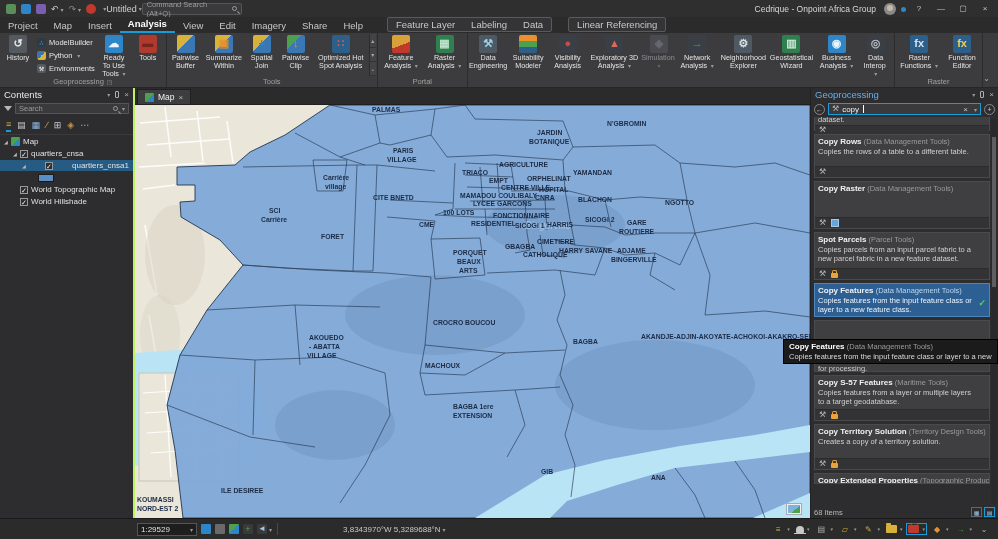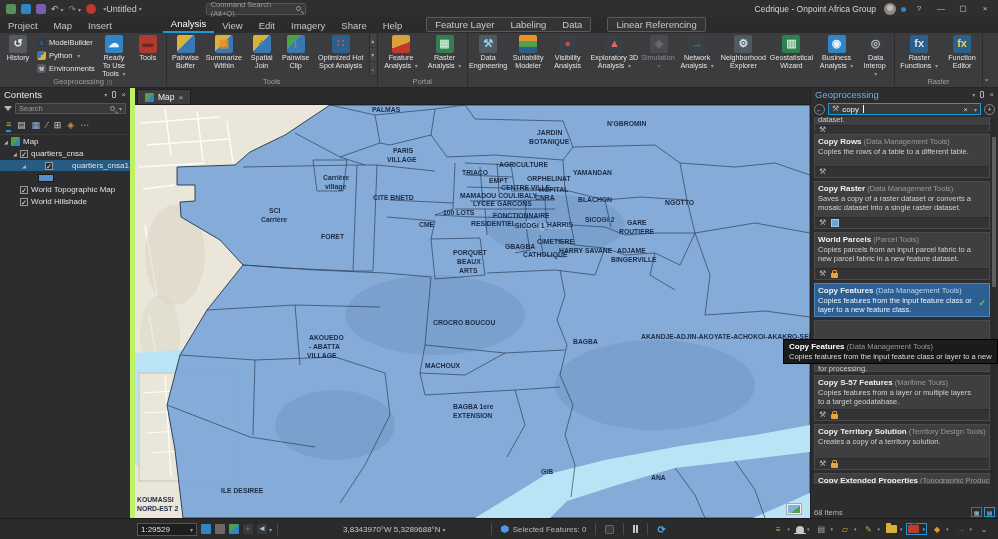--- a/index.html
+++ b/index.html
@@ -4,34 +4,34 @@
 <style>
   html,body{margin:0;padding:0;background:#1e1e1e;}
   *{box-sizing:border-box;font-family:"Liberation Sans",sans-serif;}
   #app{position:relative;width:998px;height:539px;background:#323232;overflow:hidden;color:#ddd;}
   
   #titlebar{position:absolute;left:0;top:0;width:998px;height:17px;background:#2f2f2f;display:flex;align-items:center;font-size:9px;color:#d8d8d8;}
   .qat{display:flex;align-items:center;gap:5px;padding-left:6px;}
   .qtile{width:10px;height:10px;border-radius:2px;display:inline-block;}
   .tbtxt{color:#cfcfcf;}
   .chev{font-size:6px;color:#9a9a9a;margin-left:2px;}
-  #cmdsearch{margin-left:64px;width:100px;height:12px;background:#3a3a3c;border:1px solid #555;border-radius:2px;display:flex;align-items:center;justify-content:space-between;padding:0 4px;color:#9a9a9a;font-size:7.5px;}
+  #cmdsearch{width:100px;height:12px;background:#3a3a3c;border:1px solid #555;border-radius:2px;display:flex;align-items:center;justify-content:space-between;padding:0 4px;color:#9a9a9a;font-size:7.5px;}
   .mag{width:5px;height:5px;border:1px solid #9a9a9a;border-radius:50%;position:relative;flex:none;}
   .mag::after{content:"";position:absolute;width:3px;height:1px;background:#9a9a9a;transform:rotate(45deg);left:4px;top:5px;}
   #tb-right{margin-left:auto;display:flex;align-items:center;gap:8px;padding-right:6px;}
   .avatar{width:12px;height:12px;border-radius:50%;background:#8a8a8a;position:relative;overflow:hidden;}
   .avatar::after{content:"";position:absolute;left:3px;top:2px;width:6px;height:6px;border-radius:50%;background:#c9b8a8;}
   .bell{width:8px;height:7px;background:#c8c8c8;border-radius:4px 4px 1px 1px;position:relative;}
   .bell::after{content:"";position:absolute;left:-2px;right:-2px;bottom:-1px;height:1px;background:#c8c8c8;}
   .belldot{position:absolute;width:5px;height:5px;border-radius:50%;background:#2e86c8;right:-2px;top:-2px;}
   .winbtn{color:#c8c8c8;font-size:8px;width:14px;text-align:center;}
   
   #tabrow{position:absolute;left:0;top:17px;width:998px;height:16px;background:#2b2b2b;display:flex;align-items:flex-end;font-size:9.5px;color:#c8c8c8;}
   .rtab{padding:1px 8px 2px 8px;}
-  .rtab.active{color:#fff;font-weight:normal;border-bottom:2px solid #1a9bd7;margin-left:43px;}
+  .rtab.active{color:#fff;font-weight:bold;border-bottom:2px solid #1a9bd7;}
   .ctxbox{display:flex;border:1px solid #5a5a5a;background:#343437;border-radius:2px;margin-left:16px;margin-bottom:1px;}
   .ctxbox .rtab{padding:1px 8px;}
   
   #ribbon{position:absolute;left:0;top:33px;width:998px;height:55px;background:#3c3c3e;border-bottom:1px solid #262626;display:flex;}
   .rgroup{display:flex;flex-direction:column;border-right:1px solid #2c2c2c;padding:1px 1px 0 1px;}
   .rrow{display:flex;align-items:flex-start;height:42px;}
   .rglabel{height:11px;font-size:7.5px;color:#a0a0a0;text-align:center;display:flex;align-items:center;justify-content:center;gap:3px;}
   .rlarge{display:flex;flex-direction:column;align-items:center;padding:1px 3px;max-width:56px;min-width:34px;font-size:7.2px;line-height:1.08;color:#e4e4e4;text-align:center;}
   .rlarge.disabled{opacity:.45;}
   .tile{border-radius:2px;display:flex;align-items:center;justify-content:center;font-weight:bold;}
@@ -42,21 +42,21 @@
   .gallery{display:flex;flex-direction:column;width:11px;border-left:1px solid #2c2c2c;height:42px;}
   .gallery span{flex:1;display:flex;align-items:center;justify-content:center;font-size:6px;color:#aaa;background:#444;border-bottom:1px solid #333;}
   .launcher{font-size:6px;color:#9a9a9a;}
   #ribbon-collapse{margin-left:auto;align-self:flex-end;color:#aaa;font-size:8px;padding:0 8px 4px 0;}
   
   .panel{position:absolute;top:88px;height:430px;background:#2d2d30;}
   .phead{height:13px;display:flex;align-items:center;padding:0 4px;font-size:9.5px;}
   .phead .sp{margin-left:auto;display:flex;gap:5px;align-items:center;color:#b0b0b0;font-size:8px;}
   .pin{width:4px;height:7px;border:1px solid #b0b0b0;border-radius:1px;}
   
-  #contents{left:0;width:135px;border-right:5px solid #bef264;}
+  #contents{left:0;width:135px;border-right:2px solid #bef264;}
   #contents .phead{color:#e8e8e8;}
   .csearchrow{display:flex;align-items:center;gap:3px;padding:2px 4px;}
   .funnel{width:0;height:0;border-left:4px solid transparent;border-right:4px solid transparent;border-top:5px solid #b8b8b8;position:relative;}
   .csearch{flex:1;height:11px;background:#3a3a3c;border:1px solid #555;display:flex;align-items:center;justify-content:space-between;padding:0 3px;font-size:7.5px;color:#9a9a9a;}
   .ctools{display:flex;align-items:center;gap:6px;padding:3px 6px 2px 6px;border-bottom:1px solid #3a3a3a;}
   .ctool{font-size:9px;color:#c8c8c8;padding-bottom:1px;}
   .ctool.sel{border-bottom:2px solid #1a9bd7;}
   .csection{font-size:8.5px;font-weight:bold;color:#e8e8e8;padding:5px 4px 3px 4px;}
   .trow{display:flex;align-items:center;height:11px;font-size:8px;color:#e0e0e0;padding-left:4px;margin-top:1px;}
   .trow.sel{background:#265b84;gap:16px;}
@@ -591,28 +591,27 @@
         </div>
         <div class="gp-item" style="height: 44px;">
           <div class="gp-title"><b>Copy Rows</b><span class="gp-cat"> (Data Management Tools)</span></div>
           <div class="gp-desc">Copies the rows of a table  to a different table.</div>
           <div class="gp-foot">
             <span class="hammer">⚒</span>
           </div>
         </div>
         <div class="gp-item" style="height: 48px;">
           <div class="gp-title"><b>Copy Raster</b><span class="gp-cat"> (Data Management Tools)</span></div>
-          <div class="gp-desc">Saves a copy of a raster dataset or converts a mosaic dataset into a single raster dataset.</div>
           <div class="gp-foot">
             <span class="hammer">⚒</span>
             <span class="rastico"></span>
           </div>
         </div>
         <div class="gp-item" style="height: 48px;">
-          <div class="gp-title"><b>World Parcels</b><span class="gp-cat"> (Parcel Tools)</span></div>
+          <div class="gp-title"><b>Spot Parcels</b><span class="gp-cat"> (Parcel Tools)</span></div>
           <div class="gp-desc">Copies parcels from an input parcel fabric to a new parcel fabric in a new feature dataset.</div>
           <div class="gp-foot">
             <span class="hammer">⚒</span>
             <span class="lock"></span>
           </div>
         </div>
         <div class="gp-item selected" style="height: 34px;">
           <div class="gp-title"><b>Copy Features</b><span class="gp-cat"> (Data Management Tools)</span></div>
           <div class="gp-desc">Copies features from the input feature class or layer to a new feature class.</div>
           <span class="gp-check">✓</span>
@@ -668,34 +667,20 @@
     </div>
     <span class="sico" style="background:#2e86c8"></span>
     <span class="sico" style="background:#6a6a6a"></span>
     <span class="sico" style="background:linear-gradient(135deg,#4da04d 50%,#2e86c8 50%)"></span>
     <span class="sico" style="background:#3a3a3a;color:#4da04d;font-size:9px;text-align:center;line-height:10px">+</span>
     <span class="sico" style="background:#3a3a3a;color:#9ec7e8;font-size:8px;text-align:center;line-height:10px">◄</span>
     <span class="chev">▾</span>
     <span class="sdiv"></span>
     <span id="coords">3,8343970°W 5,3289688°N</span>
     <span class="chev">▾</span>
-    <div id="selfeat">
-      <span class="sdiv"></span>
-      <span class="hex"></span>
-      <span>Selected Features: 0</span>
-      <span class="sdiv"></span>
-      <span class="sico" style="background:#3a3a3a;border:1px solid #666;width:9px;height:9px;margin-left:0"></span>
-      <span class="sdiv"></span>
-      <span class="pausebars">
-          <i></i>
-          <i></i>
-        </span>
-      <span class="sdiv"></span>
-      <span class="sync">⟳</span>
-    </div>
     <div id="dock">
         <span class="dockit">
           <span class="dkico" style="color: rgb(217, 178, 58);">≡</span>
           <span class="chev">▾</span>
         </span>
         <span class="dockit">
           <span class="bell"></span>
           <span class="chev">▾</span>
         </span>
         <span class="dockit">

